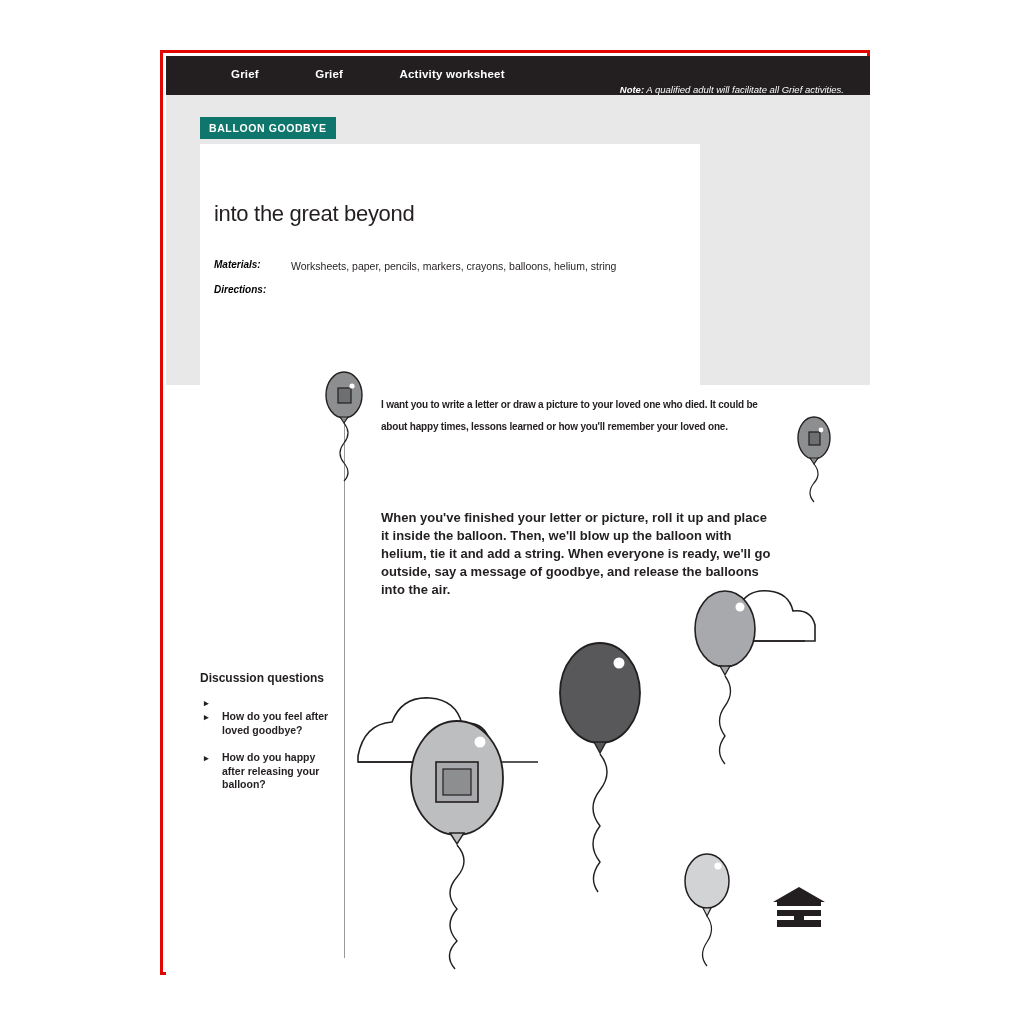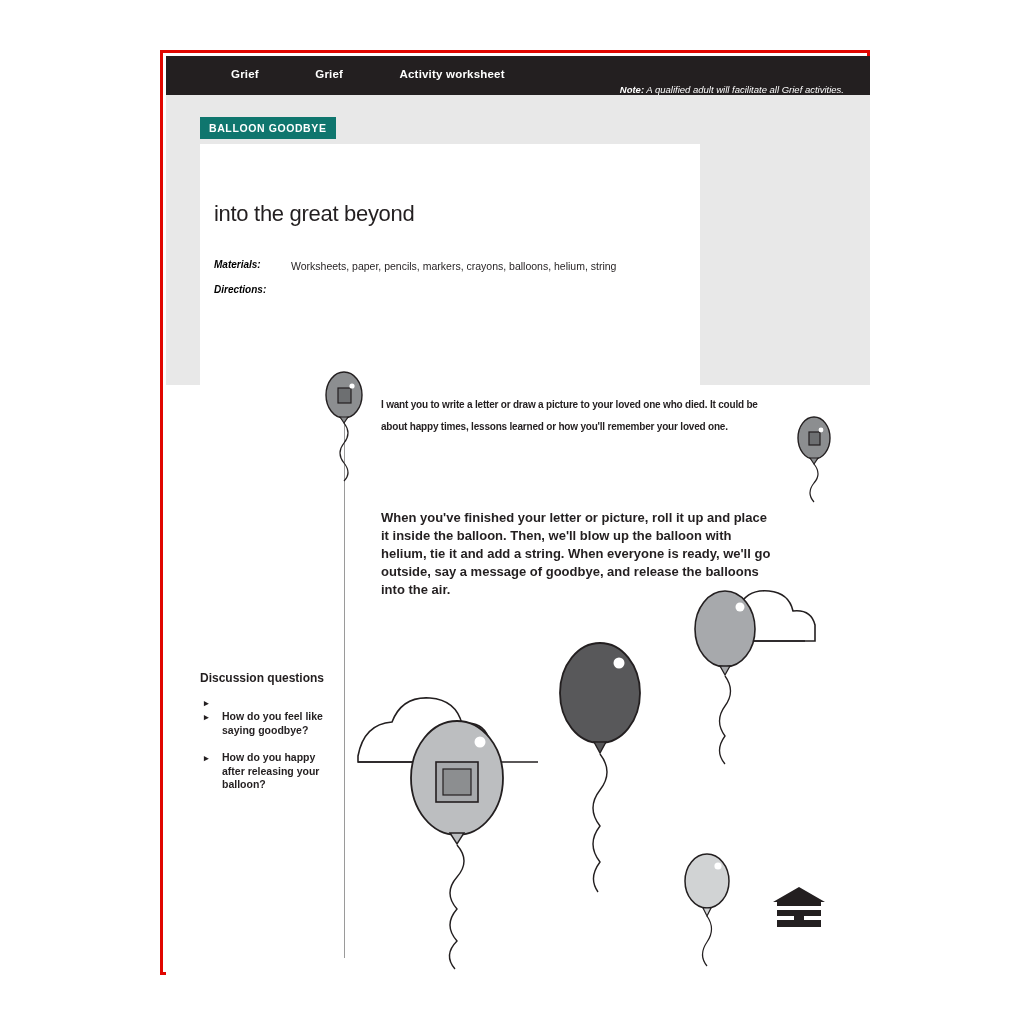--- a/index.html
+++ b/index.html
@@ -259,21 +259,21 @@
       <div class="lead">I want you to write a letter or draw a picture to your loved one who died. It could be about happy times, lessons learned or how you'll remember your loved one.</div>
       <div class="para1">When you've finished your letter or picture, roll it up and place it inside the balloon. Then, we'll blow up the balloon with helium, tie it and add a string. When everyone is ready, we'll go outside, say a message of goodbye, and release the balloons into the air.</div>
 
       <div class="dq-title">Discussion questions</div>
       <div class="dq-list">
         <div class="dq-item">
           <span class="arrow">▸</span>
         </div>
         <div class="dq-item">
           <span class="arrow">▸</span>
-          <span>How do you feel like saying goodbye?</span>
+          <span>How do you feel after loved goodbye?</span>
         </div>
         <div class="dq-item">
           <span class="arrow">▸</span>
           <span>How do you happy after releasing your balloon?</span>
         </div>
       </div>
 
       <svg class="art" viewBox="0 0 704 919">
 
         <path d="M192 700 q6 -32 34 -34 q10 -26 38 -24 q26 2 32 26 q22 -4 28 18 l0 20 l-132 0 z" fill="#ffffff" stroke="#231f20" stroke-width="1.6"></path>

